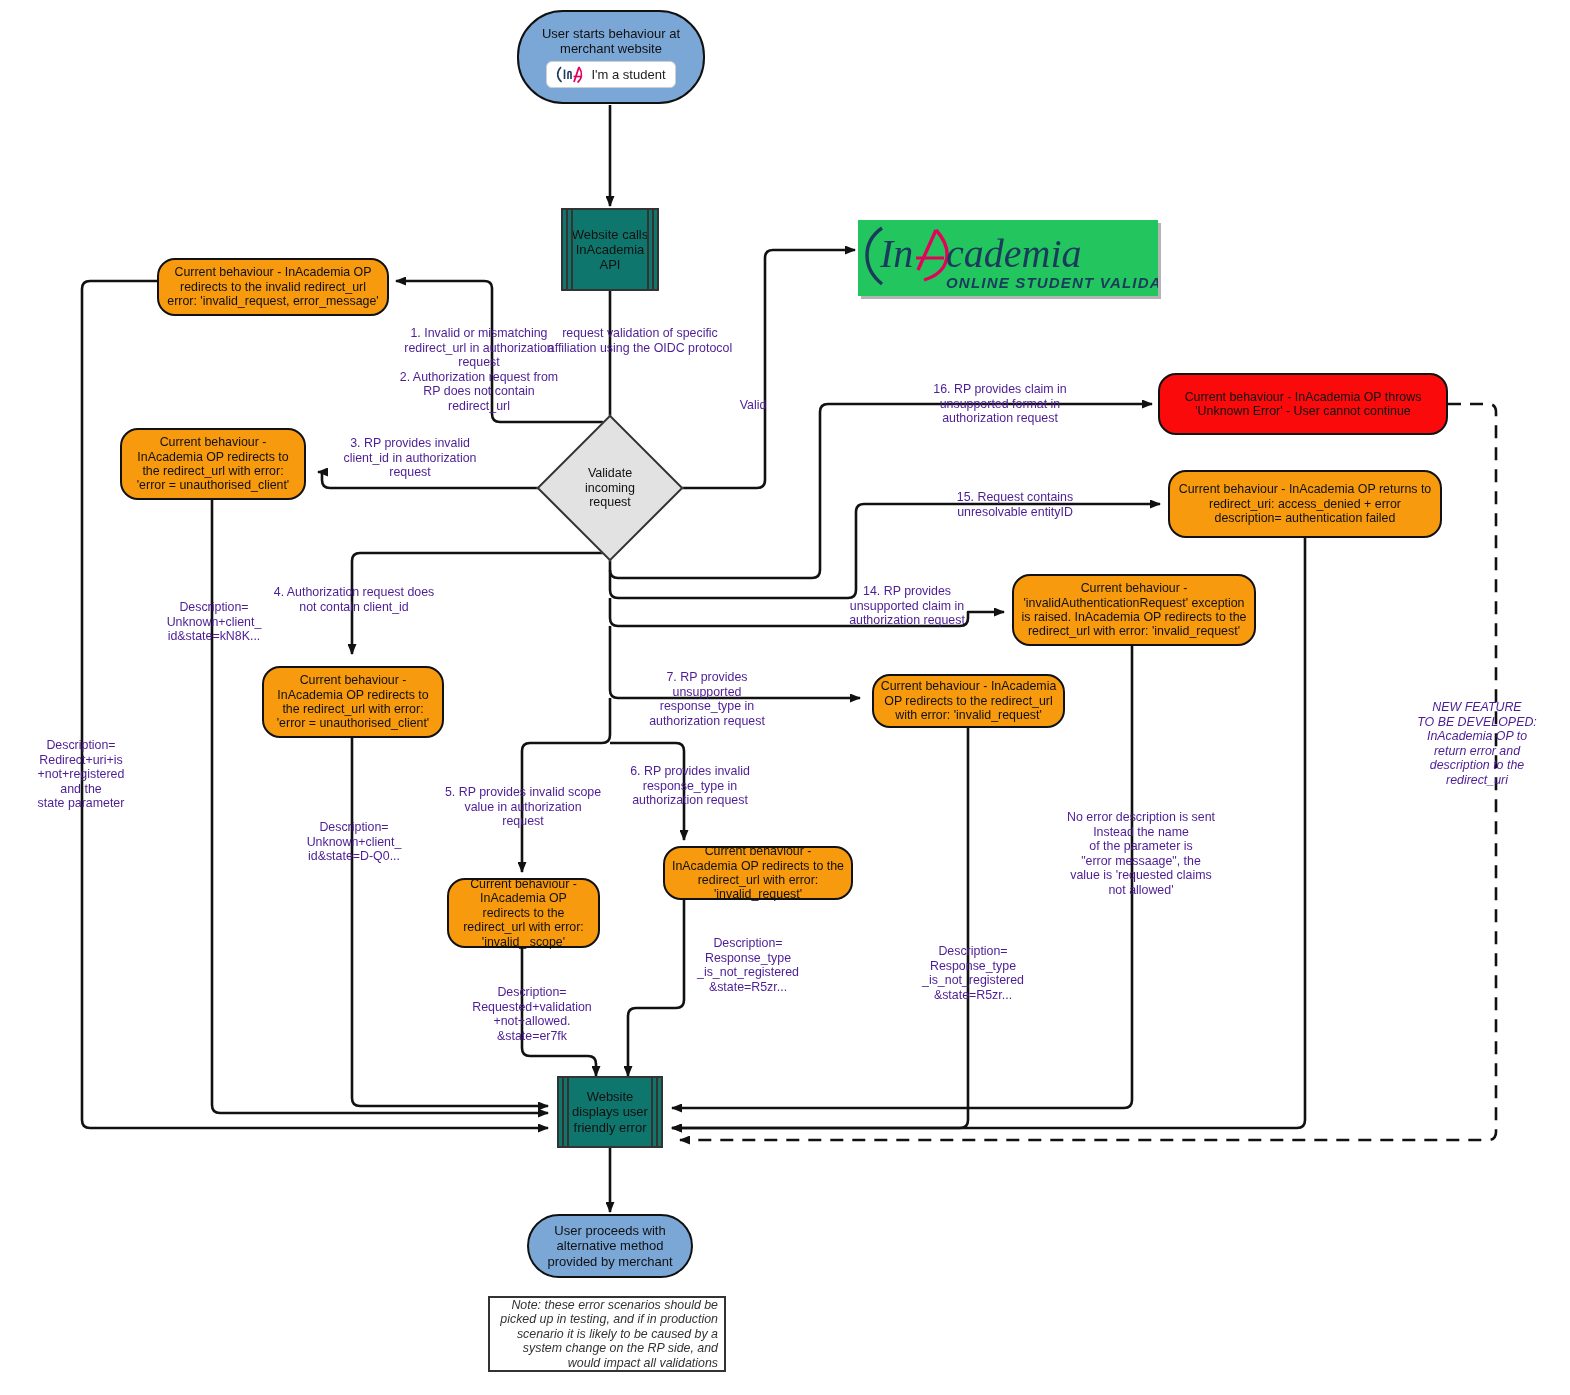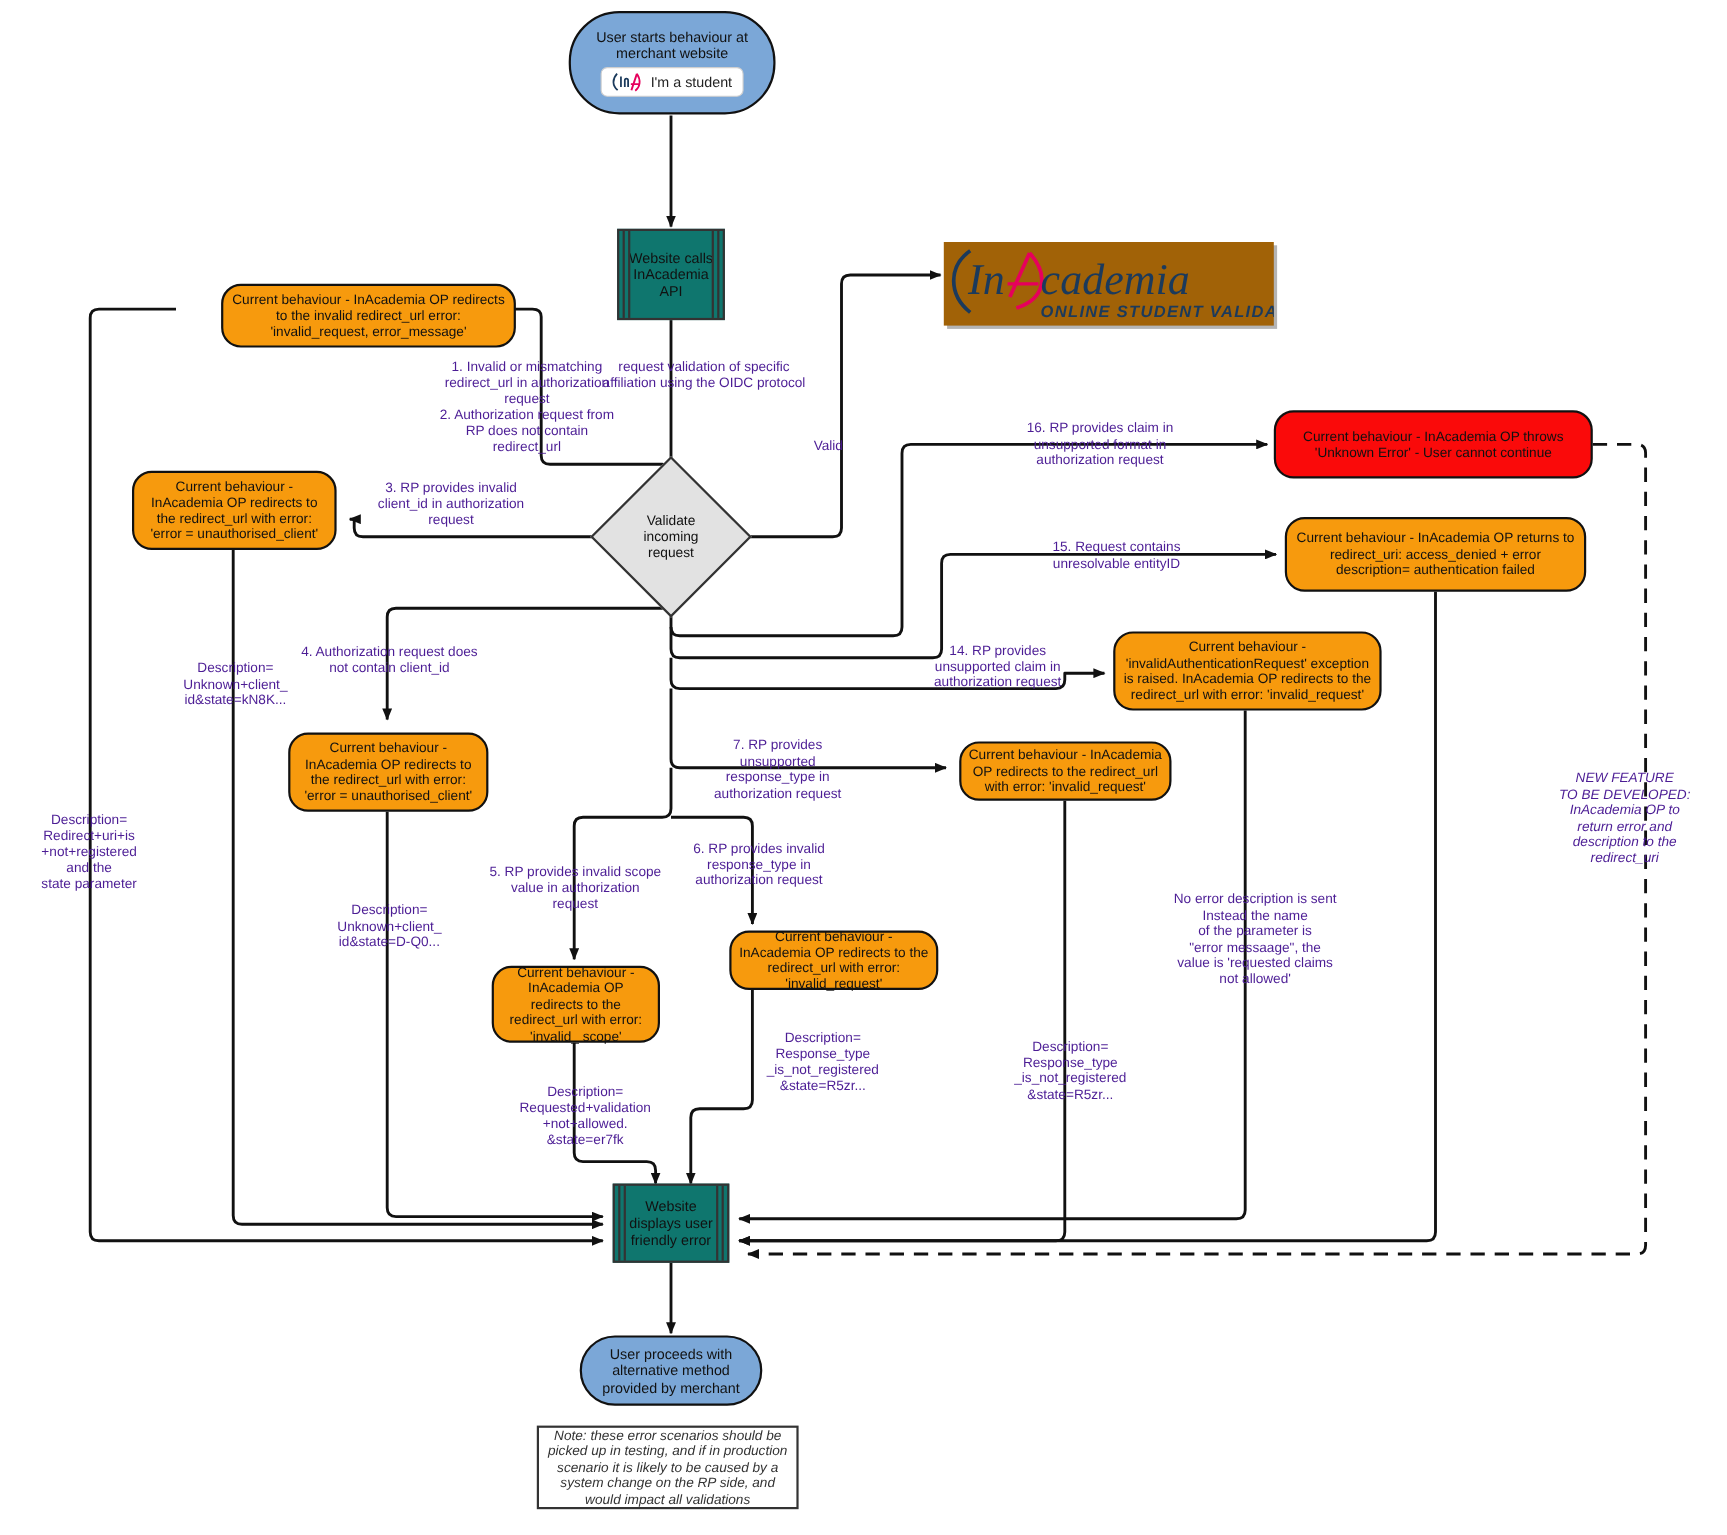--- a/index.html
+++ b/index.html
@@ -24,29 +24,29 @@
   .decision{font-size:12.5px;}
   .decision .dia{position:absolute;left:0;top:0;width:100%;height:100%;
         background:#e2e2e2;border:2.5px solid #333;
         transform:rotate(45deg);box-sizing:border-box;}
   .decision .txt{position:relative;z-index:2;}
   
   .orange{background:#F79A0D;border:2.5px solid #111;border-radius:18px;font-size:12.4px;}
   
   .red{background:#FA0A0A;border:2.5px solid #111;border-radius:18px;font-size:12.4px;}
   
-  .note{background:#fff;border:2px solid #333;font-size:12.4px;font-style:italic;color:#333;}
+  .note{background:#fff;border:2px solid #333;font-size:12.4px;font-style:italic;color:#333;text-align:right;}
 
   
   .elabel{position:absolute;font-size:12.4px;color:#4c1d95;text-align:center;
           line-height:1.17;}
   .elabel.italic{font-style:italic;}
 
   
-  .logo{position:absolute;background:#a16207;border:0;box-shadow:3px 3px 0 0 #b4b4b4;}
+  .logo{position:absolute;background:#22c55e;border:0;box-shadow:3px 3px 0 0 #b4b4b4;}
   .studbtn{display:inline-flex;align-items:center;gap:5px;background:#fff;
            border:1px solid #cfcfcf;border-radius:6px;padding:3px 9px;margin-top:5px;
            font-size:13px;color:#222;}
 </style>
 </head>
 <body>
 
 <div id="canvas">
 
   <svg id="edges" viewBox="0 0 1570 1395">
@@ -134,21 +134,21 @@
       <path d="M24,8 C4,22 4,48 24,64" fill="none" stroke="#1b3a5c" stroke-width="3.4"></path>
       <text x="22" y="47" font-family="Liberation Serif, serif" font-style="italic" font-size="40" fill="#1b3a5c">In</text>
       <path d="M78,10 L60,50" fill="none" stroke="#e6005c" stroke-width="3.4"></path>
       <path d="M58,38 L86,38" fill="none" stroke="#e6005c" stroke-width="3"></path>
       <path d="M78,10 C96,30 92,52 66,60" fill="none" stroke="#e6005c" stroke-width="3.4"></path>
       <text x="88" y="47" font-family="Liberation Serif, serif" font-style="italic" font-size="40" fill="#1b3a5c">cademia</text>
       <text x="88" y="68" font-family="Liberation Sans, sans-serif" font-style="italic" font-weight="bold" font-size="15" letter-spacing="1.2" fill="#1b3a5c">ONLINE STUDENT VALIDATION</text>
     </svg>
   </div>
 
-  <div class="node orange" style="left:157px;top:258px;width:268px;height:58px;margin-left:44px;">
+  <div class="node orange" style="left:157px;top:258px;width:232px;height:58px;">
     <span class="txt">Current behaviour - InAcademia OP redirects to the invalid redirect_url error: 'invalid_request, error_message'</span>
   </div>
 
   <div class="node orange" style="left:120px;top:428px;width:186px;height:72px;">
     <span class="txt">Current behaviour - InAcademia OP redirects to the redirect_url with error: 'error = unauthorised_client'</span>
   </div>
 
   <div class="node orange" style="left:262px;top:666px;width:182px;height:72px;">
     <span class="txt">Current behaviour - InAcademia OP redirects to the redirect_url with error: 'error = unauthorised_client'</span>
   </div>

